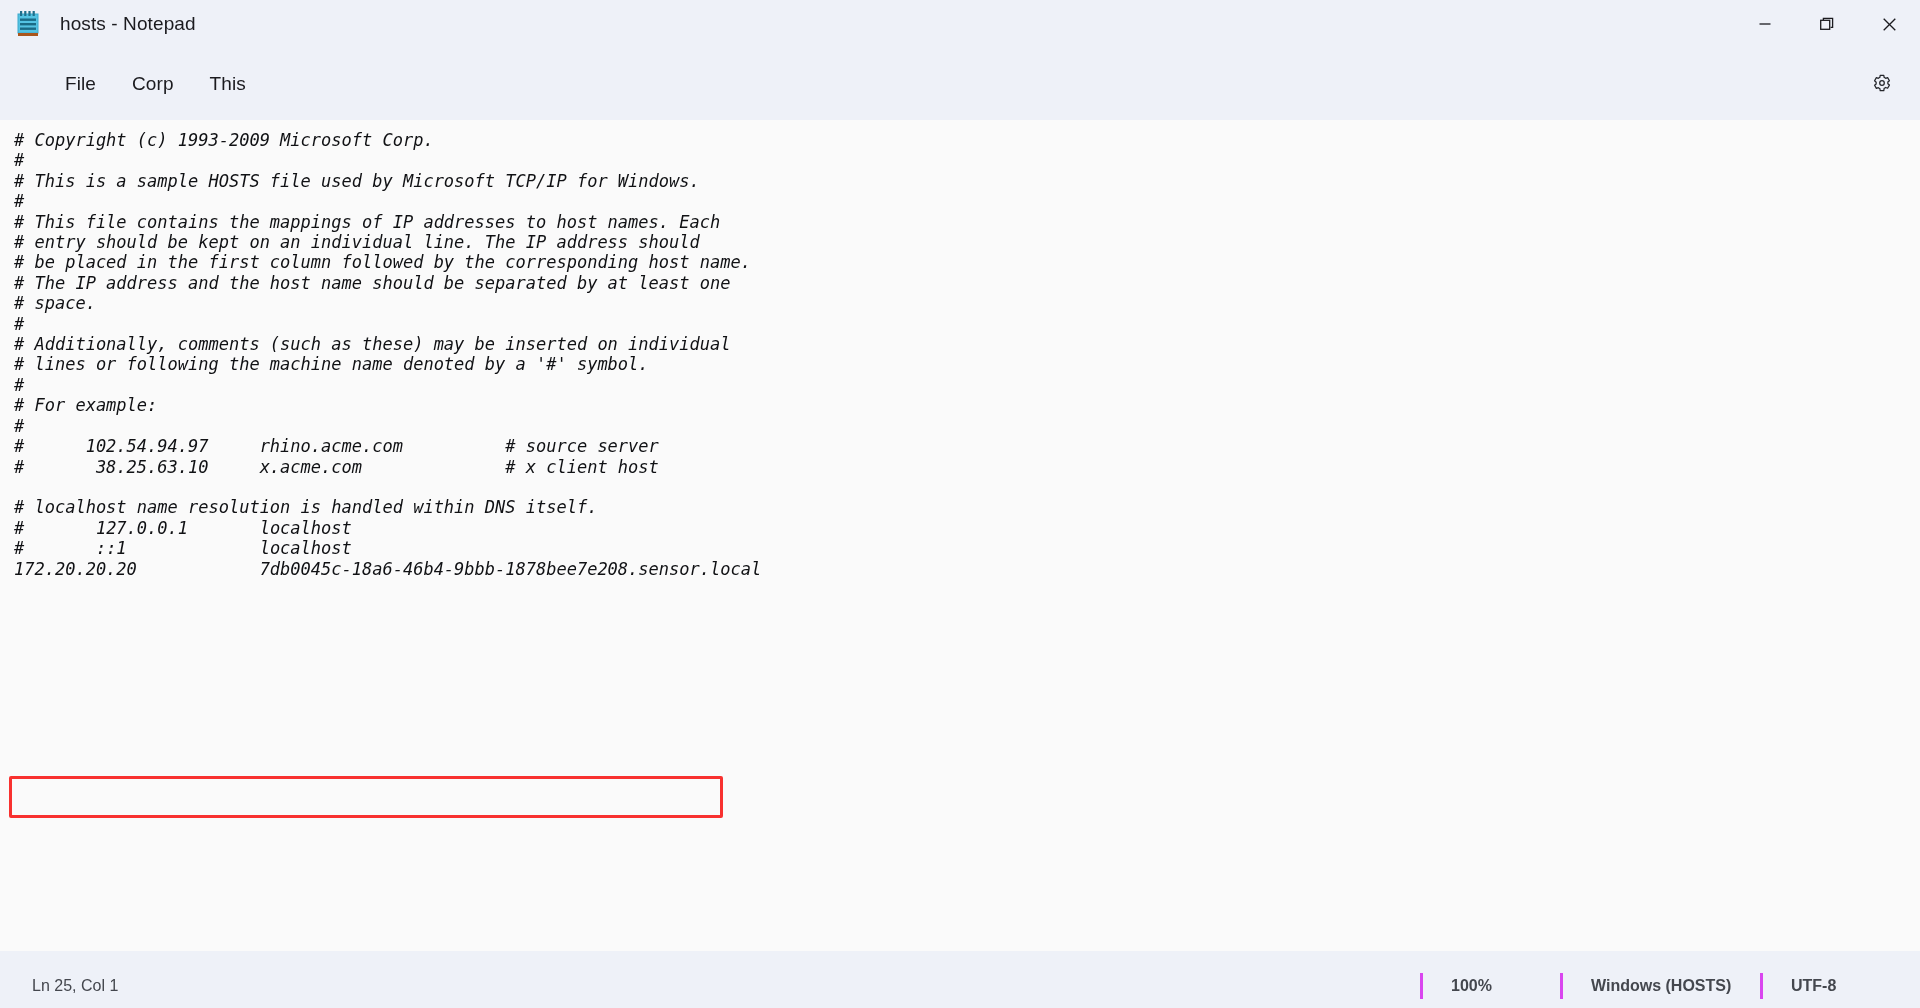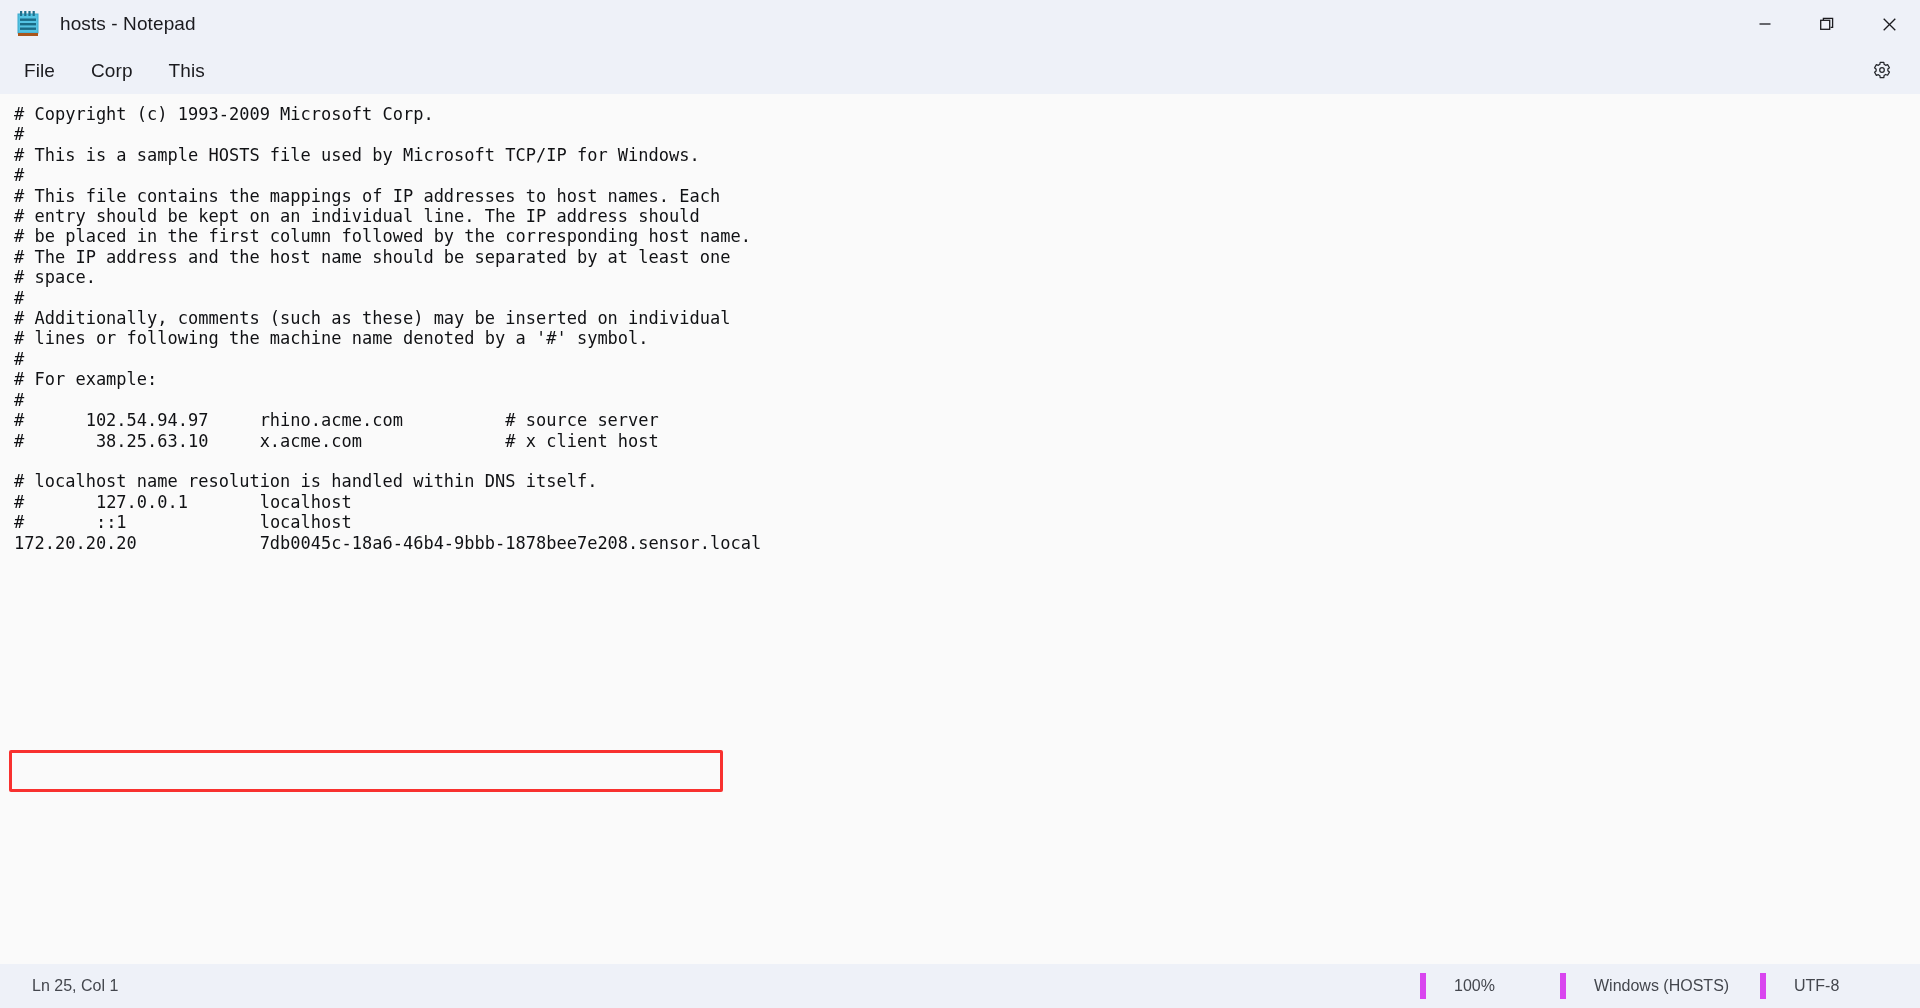--- a/index.html
+++ b/index.html
@@ -6,20 +6,21 @@
   html, body {
     width: 1920px; height: 1008px;
     overflow: hidden;
     background: #eef1f8;
     font-family: "Liberation Sans", sans-serif;
   }
   .window {
     width: 1920px; height: 1008px;
     display: flex; flex-direction: column;
     background: #eef1f8;
+    gap: 13px;
   }
 
   
   .titlebar {
     height: 48px;
     flex: 0 0 48px;
     display: flex;
     align-items: center;
     background: #eef1f8;
     position: relative;
@@ -51,20 +52,21 @@
 
   
   .menubar {
     height: 46px;
     flex: 0 0 46px;
     display: flex;
     align-items: center;
     background: #eef1f8;
     position: relative;
     padding-left: 6px;
+    margin-left: 41px;
   }
   .menu-item {
     font-size: 19px;
     color: #1b1b1f;
     padding: 6px 18px;
     border-radius: 5px;
     cursor: default;
     letter-spacing: .1px;
   }
   .settings-btn {
@@ -76,20 +78,21 @@
     border-radius: 5px;
     cursor: default;
   }
 
   
   .editor-wrap {
     flex: 1 1 auto;
     background: #fafafa;
     position: relative;
     overflow: hidden;
+    font-style: italic;
   }
   .editor {
     position: absolute;
     top: 0; left: 0; right: 0; bottom: 0;
     padding: 10px 0 0 14px;
     font-family: "DejaVu Sans Mono", "Liberation Mono", monospace;
     font-size: 17px;
     line-height: 20.4px;
     color: #101114;
     white-space: pre;
@@ -121,23 +124,24 @@
   .status-left { margin-left: 32px; }
   .status-right {
     margin-left: auto;
     display: flex;
     align-items: stretch;
     height: 26px;
   }
   .status-cell {
     display: flex; align-items: center;
     padding: 0 0 0 28px;
-    border-left: 6px solid #d946ef;
+    border-left: 3px solid #d946ef;
     min-width: 0;
     cursor: default;
+    font-weight: bold;
   }
   .status-cell.zoom { width: 140px; }
   .status-cell.eol  { width: 200px; }
   .status-cell.enc  { width: 160px; }
 </style>
 </head>
 <body>
 
 <div class="window">
 

